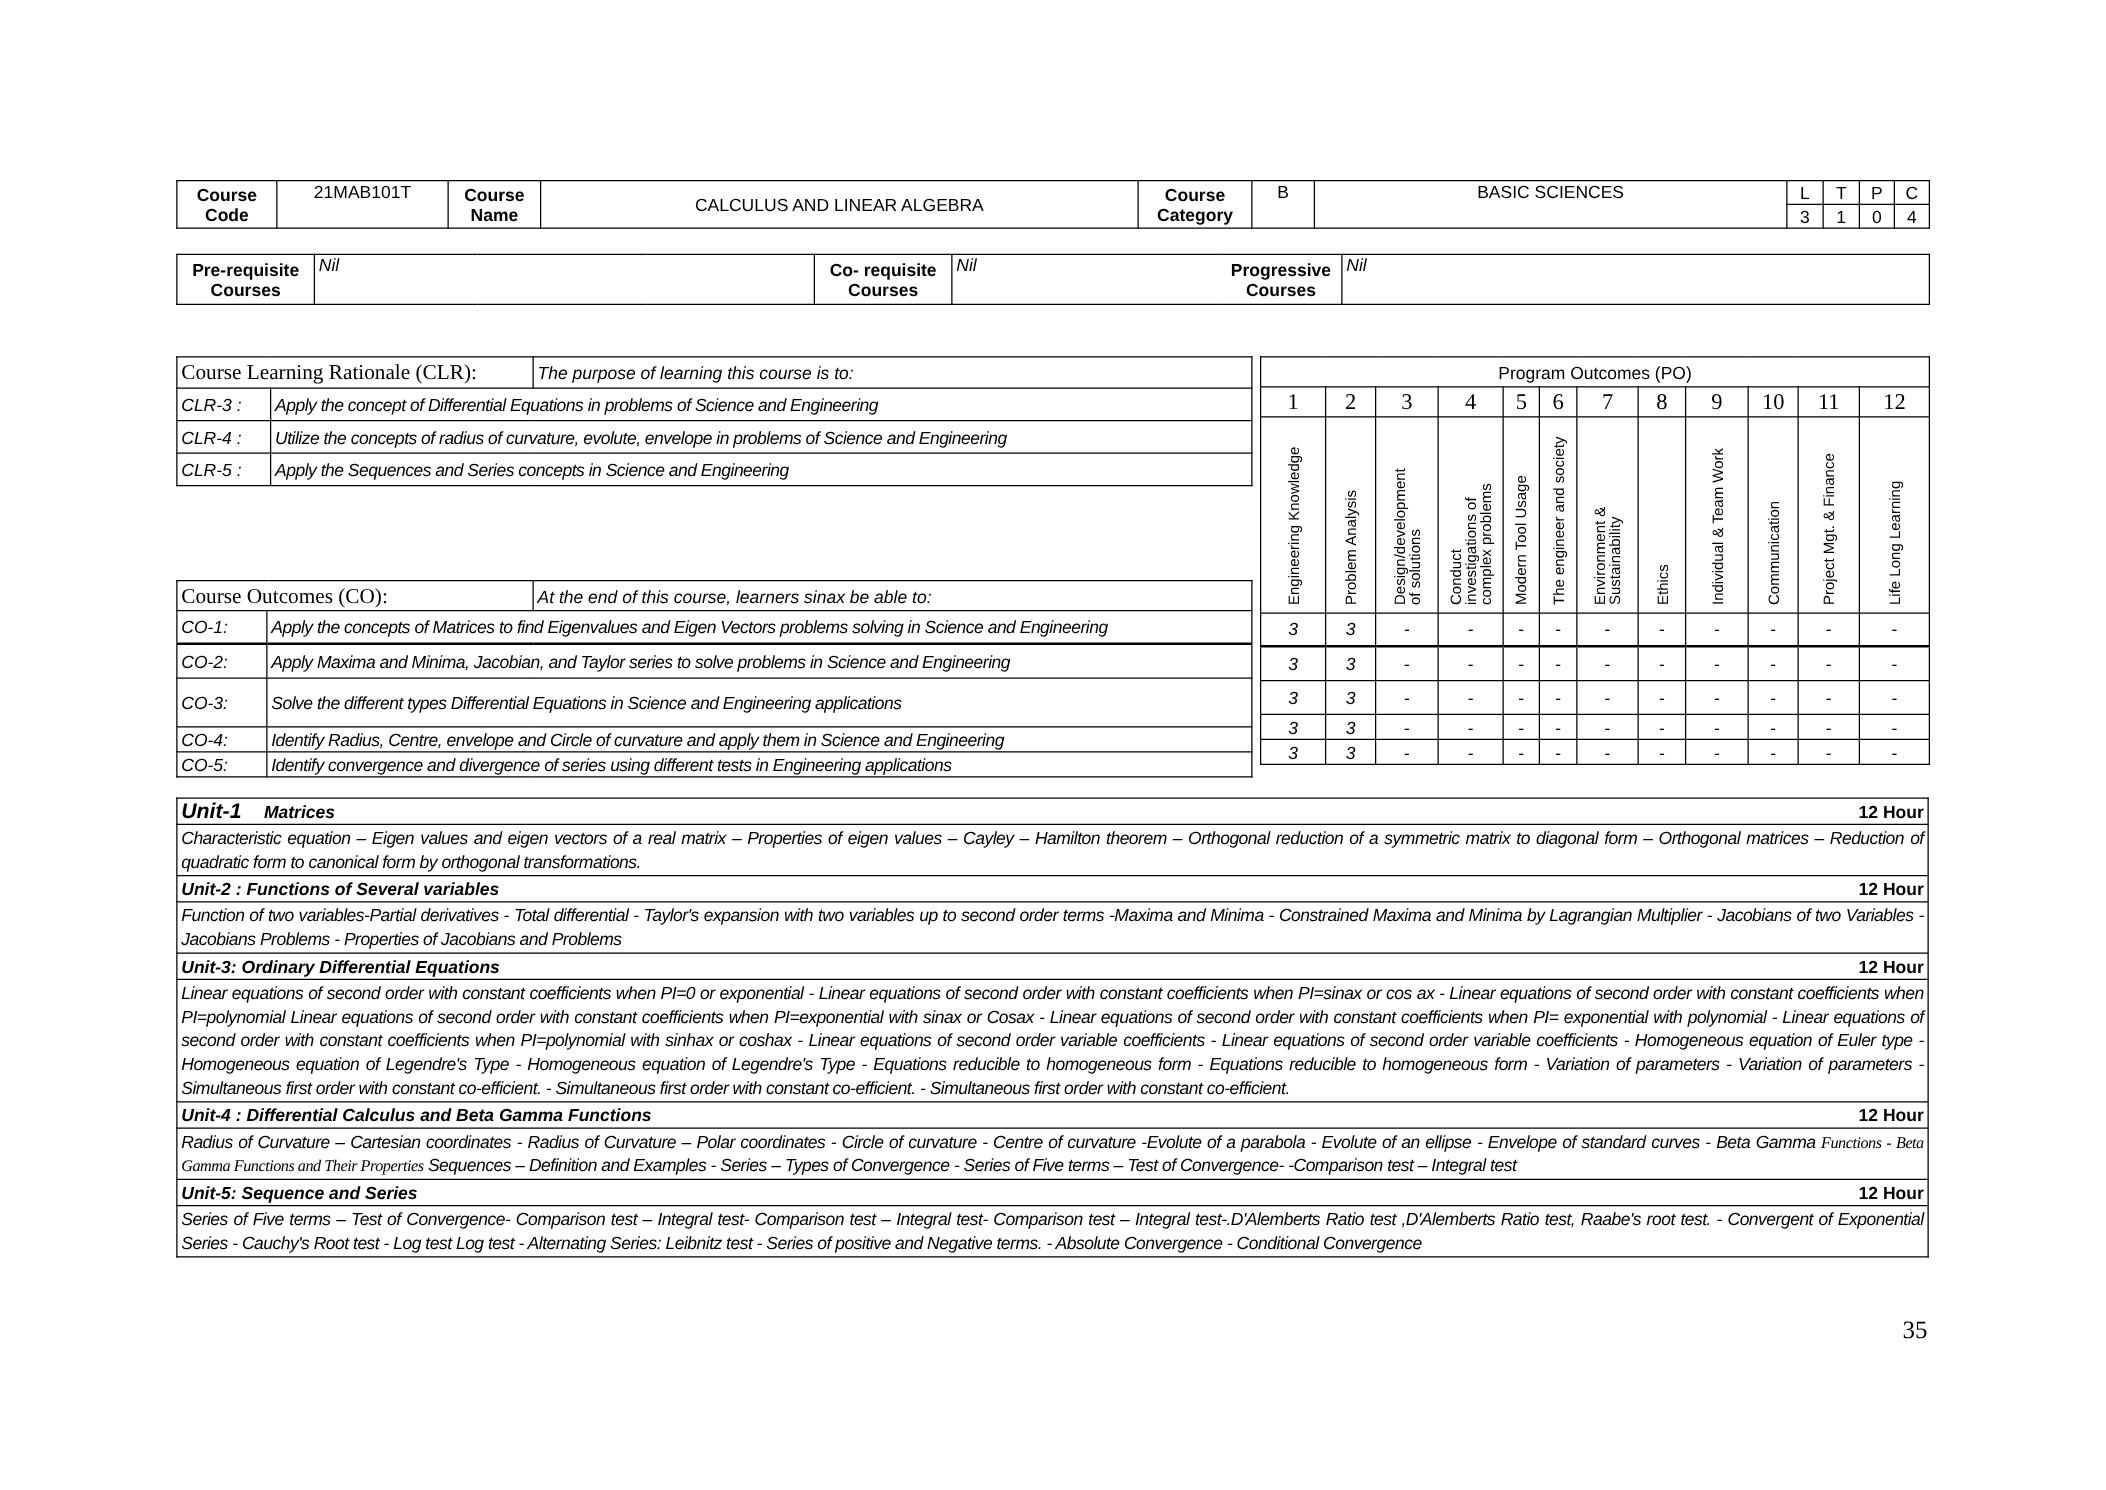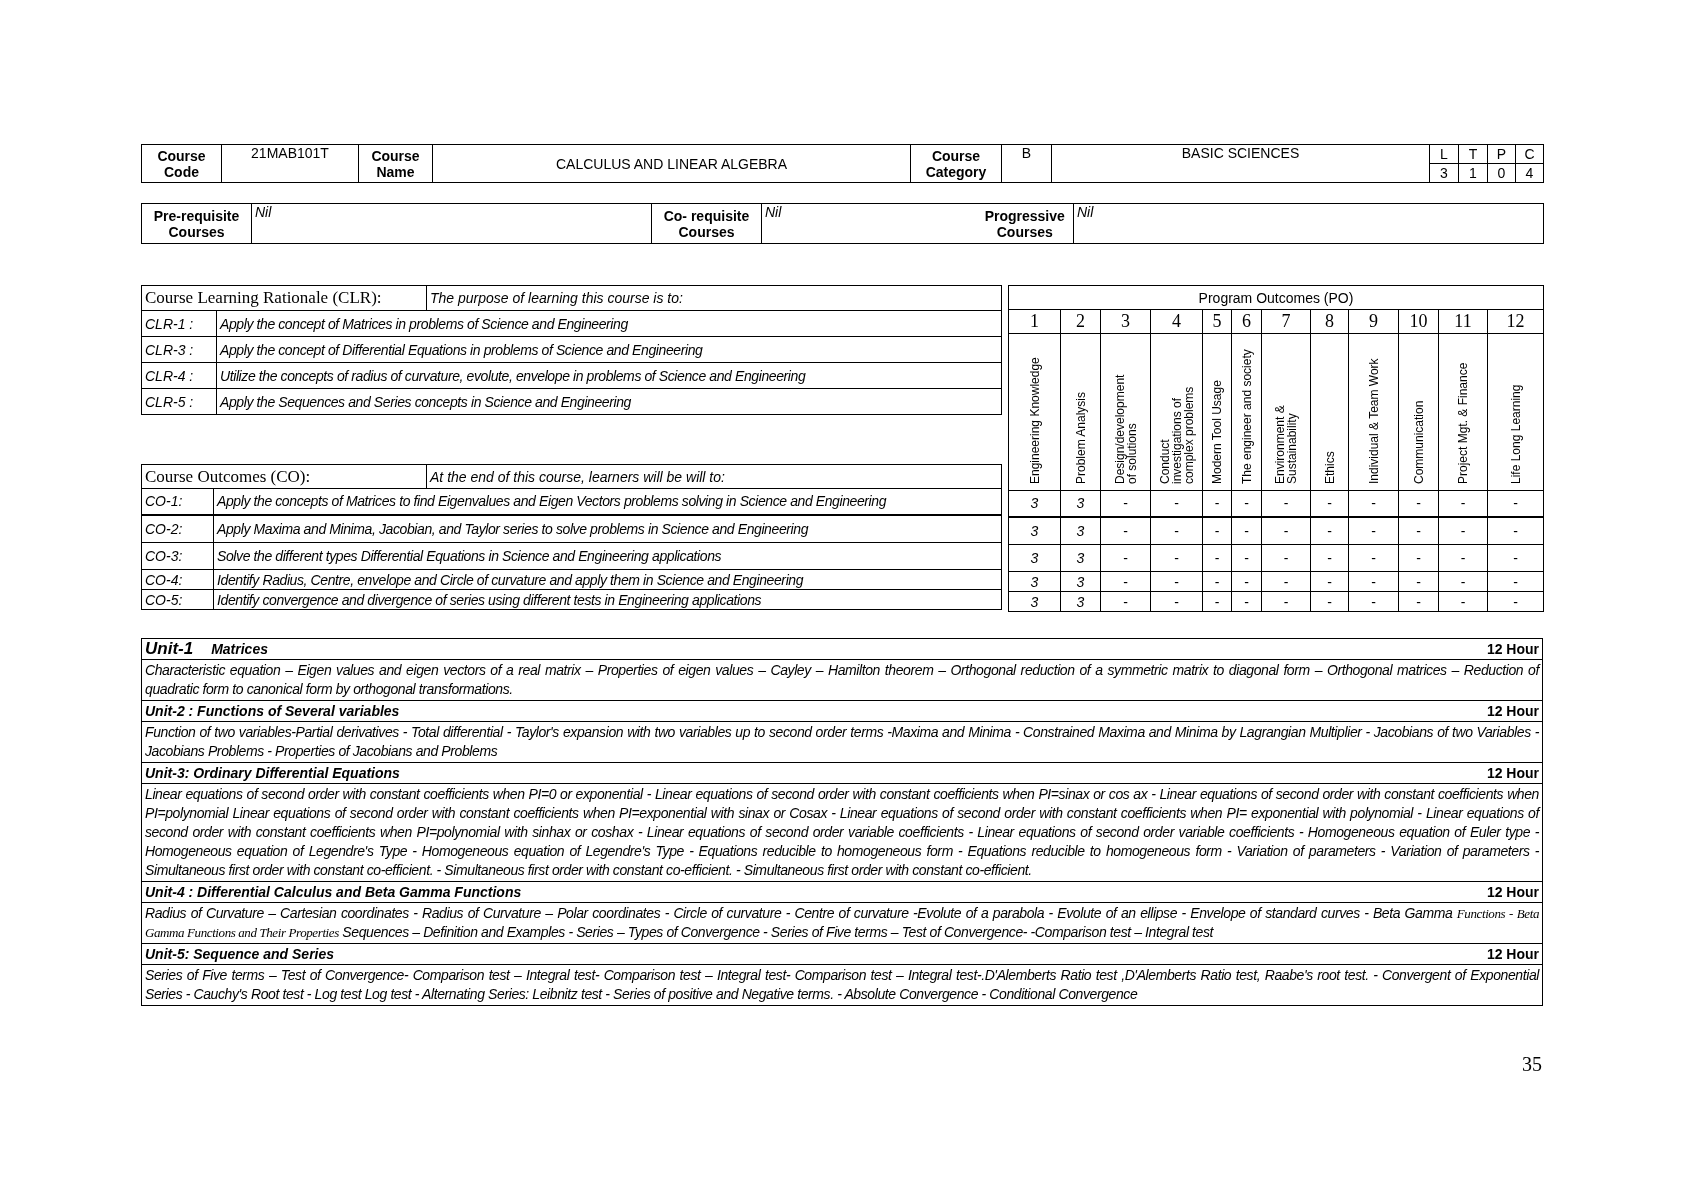--- a/index.html
+++ b/index.html
@@ -100,24 +100,20 @@
       <col style="width:75px">
       <col style="width:210px">
       <col style="width:575px">
     </colgroup>
   <tbody>
       <tr>
     <td colspan="2" class="serif" style="font-size:17px">Course Learning Rationale (CLR):</td>
     <td class="i">The purpose of learning this course is to:</td>
   </tr>
   <tr style="height:26px">
-        <td class="i">CLR-1 :</td>
-        <td colspan="2" class="i cond">Apply the concept of Matrices in problems of  Science  and  Engineering</td>
-      </tr>
-  <tr style="height:26px">
         <td class="i">CLR-3 :</td>
         <td colspan="2" class="i cond">Apply the concept  of Differential Equations in problems of Science and Engineering</td>
       </tr>
   <tr style="height:26px">
         <td class="i">CLR-4 :</td>
         <td colspan="2" class="i cond">Utilize the concepts of radius of curvature, evolute, envelope in problems of Science and Engineering</td>
       </tr>
   <tr style="height:26px">
         <td class="i">CLR-5 :</td>
         <td colspan="2" class="i cond">Apply the Sequences and Series concepts in Science and Engineering</td>
@@ -127,31 +123,31 @@
 
 <table id="t-co" class="abs">
   <colgroup>
       <col style="width:72px">
       <col style="width:213px">
       <col style="width:575px">
     </colgroup>
   <tbody>
       <tr style="height:24px">
     <td colspan="2" class="serif" style="font-size:17px">Course Outcomes (CO):</td>
-    <td class="i">At the end of this course, learners will be will to:</td>
+    <td class="i">At the end of this course, learners sinax be able to:</td>
   </tr>
   <tr style="height:26px" class="thick-bottom">
         <td class="i">CO-1:</td>
         <td colspan="2" class="i cond">Apply the concepts of Matrices to find Eigenvalues and Eigen Vectors problems solving in Science and Engineering</td>
       </tr>
   <tr style="height:28px">
         <td class="i">CO-2:</td>
         <td colspan="2" class="i cond">Apply Maxima and Minima, Jacobian, and Taylor series to solve problems in Science and Engineering</td>
       </tr>
-  <tr style="height:27px">
+  <tr style="height:39px">
         <td class="i">CO-3:</td>
         <td colspan="2" class="i cond">Solve the different types  Differential Equations in Science and Engineering applications</td>
       </tr>
   <tr style="height:20px">
         <td class="i">CO-4:</td>
         <td colspan="2" class="i cond">Identify Radius, Centre, envelope  and Circle of curvature and apply them in Science and Engineering</td>
       </tr>
   <tr style="height:20px">
         <td class="i">CO-5:</td>
         <td colspan="2" class="i cond">Identify convergence and divergence of series using different tests in Engineering applications</td>

